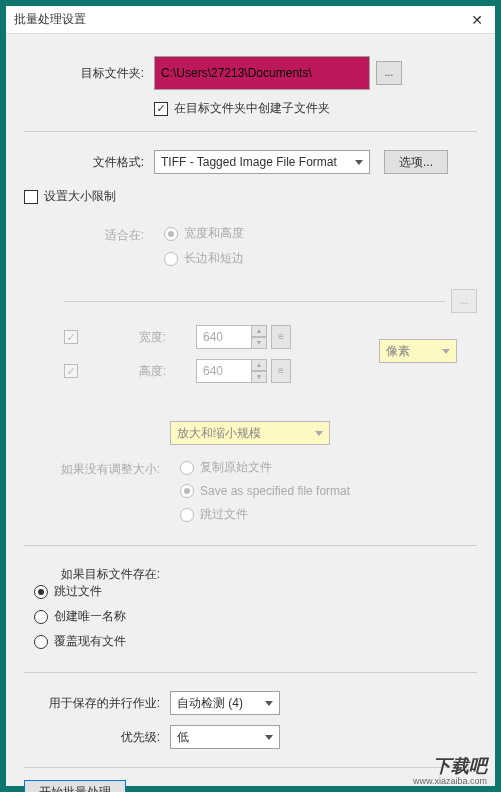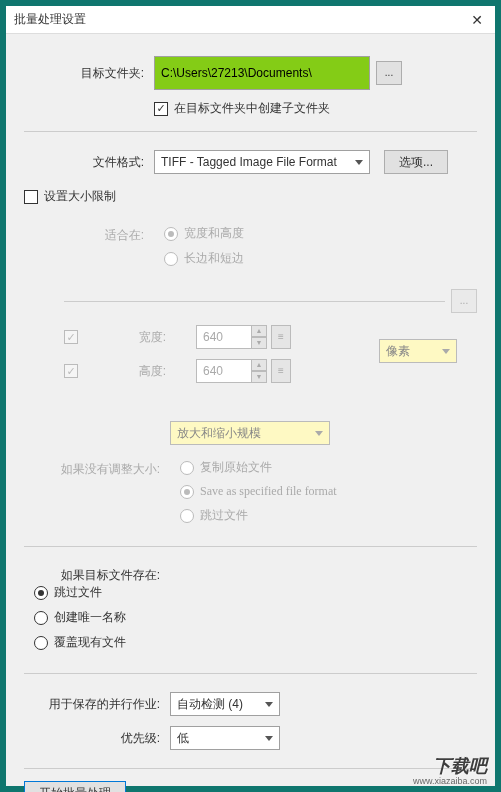--- a/index.html
+++ b/index.html
@@ -6,21 +6,21 @@
 body { font-family: "Microsoft YaHei", "Segoe UI", sans-serif; font-size: 12px; background: #f0f0f0; color: #333; width: 501px; height: 792px; overflow: hidden; }
 .window { width: 501px; height: 792px; background: #f0f0f0; border: 6px solid #0f766e; }
 .titlebar { height: 28px; background: #fff; border-bottom: 1px solid #ddd; display: flex; align-items: center; justify-content: space-between; padding: 0 8px 0 8px; }
 .titlebar .title { font-size: 12px; }
 .titlebar .close { font-size: 14px; cursor: pointer; padding: 0 4px; }
 .content { padding: 22px 18px 18px 18px; }
 .row { display: flex; align-items: center; margin-bottom: 10px; }
 .lbl { text-align: right; margin-right: 10px; color: #333; }
 .lbl.disabled { color: #aaa; }
 .w120 { width: 120px; }
-.textbox { height: 24px; border: 1px solid #a0a0a0; background: #84cc16; padding: 16px 6px; font-size: 12px; }
+.textbox { height: 24px; border: 1px solid #a0a0a0; background: #be185d; padding: 16px 6px; font-size: 12px; }
 .browse-btn { width: 26px; height: 24px; border: 1px solid #adadad; background: #e1e1e1; margin-left: 6px; font-size: 10px; text-align: center; line-height: 22px; cursor: pointer; }
 .checkbox-row { display: flex; align-items: center; margin-left: 130px; margin-bottom: 10px; }
 .checkbox { width: 14px; height: 14px; border: 1px solid #333; background: #fff; margin-right: 6px; display: inline-flex; align-items: center; justify-content: center; }
 .checkbox.checked::after { content: "✓"; color: #333; font-size: 11px; line-height: 1; }
 .checkbox.disabled { border-color: #bbb; background: #f5f5f5; }
 .checkbox.disabled.checked::after { color: #bbb; }
 .hr { border: none; border-top: 1px solid #ccc; margin: 10px 0 18px 0; }
 .hr2 { border: none; border-top: 1px solid #ccc; margin: 14px 0 18px 0; }
 .select { height: 24px; border: 1px solid #a0a0a0; background: #fff; padding: 0 20px 0 6px; font-size: 12px; position: relative; display: inline-block; line-height: 22px; }
 .select::after { content: ""; position: absolute; right: 6px; top: 9px; width: 0; height: 0; border-left: 4px solid transparent; border-right: 4px solid transparent; border-top: 5px solid #555; }
@@ -36,21 +36,21 @@
 .radio.disabled { border-color: #bbb; }
 .radio.disabled.checked::after { background: #bbb; }
 .numbox-wrap { display: inline-flex; align-items: center; padding-left: 20px; }
 .numbox { width: 56px; height: 24px; border: 1px solid #bbb; background: #fff; padding: 0 6px; color: #aaa; line-height: 22px; }
 .spinner { display: inline-flex; flex-direction: column; margin-left: -1px; }
 .spinner div { width: 16px; height: 12px; border: 1px solid #bbb; background: #e5e5e5; font-size: 7px; line-height: 10px; text-align: center; color: #aaa; }
 .lock-btn { width: 20px; height: 24px; border: 1px solid #bbb; background: #e5e5e5; margin-left: 4px; color: #aaa; font-size: 10px; text-align: center; line-height: 22px; }
 .section-indent { padding-left: 40px; }
 .watermark { position: absolute; right: 8px; bottom: 8px; font-size: 18px; font-weight: bold; font-style: italic; color: rgba(0,0,0,0.75); text-shadow: 1px 1px 2px rgba(255,255,255,0.6); pointer-events: none; }
 .watermark-sub { position: absolute; right: 8px; bottom: 0px; font-size: 9px; color: rgba(0,0,0,0.6); pointer-events: none; }
-.disabled-text { color: #aaa; font-family: Liberation Serif, serif; }
+.disabled-text { color: #aaa; }
 </style>
 </head>
 <body>
 
 <div class="window" style="position:relative;">
   <div class="titlebar">
     <span class="title">批量处理设置</span>
     <span class="close">✕</span>
   </div>
 

